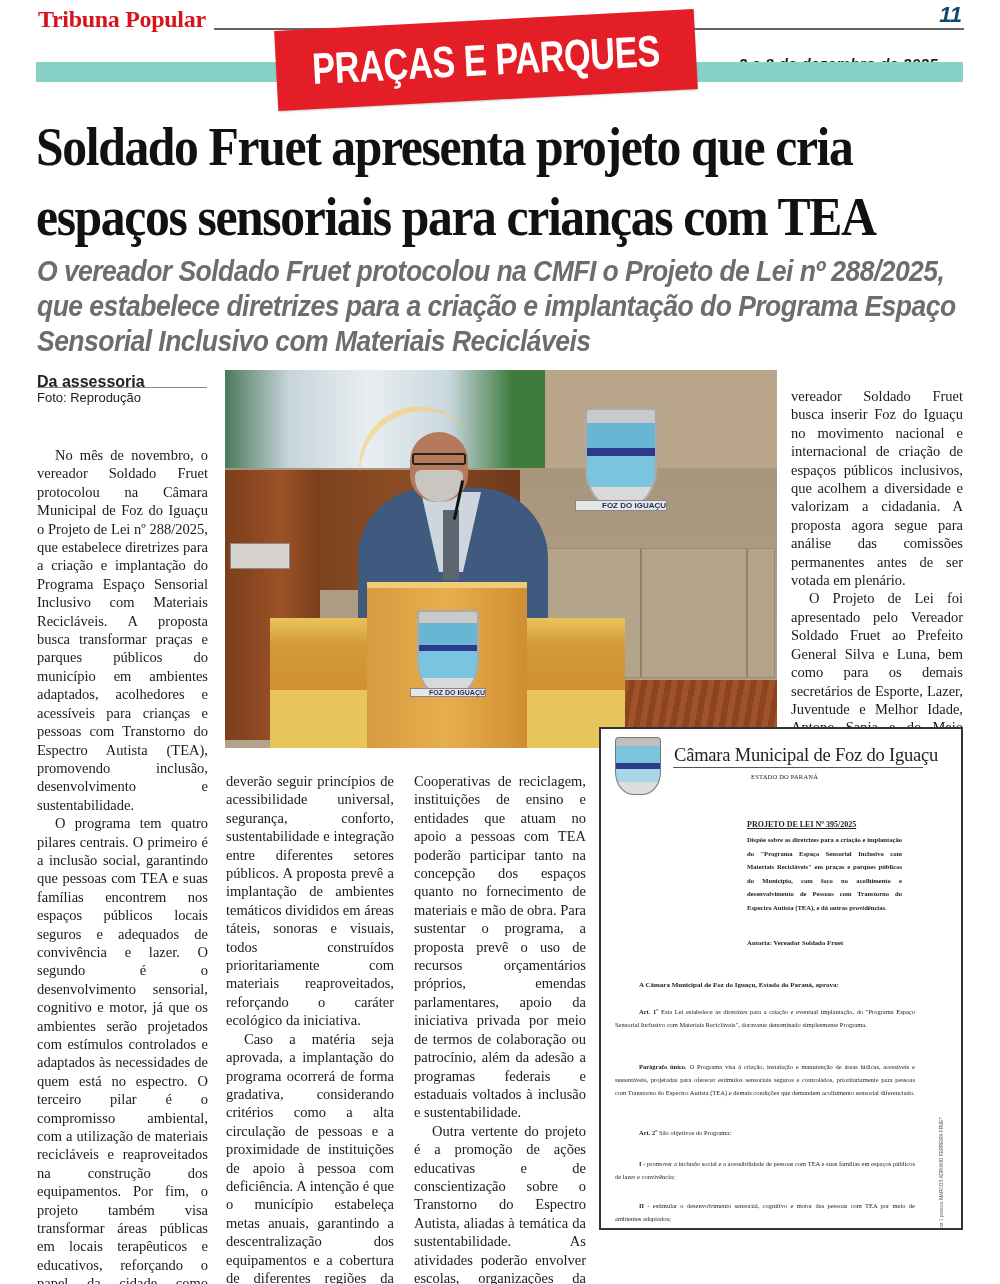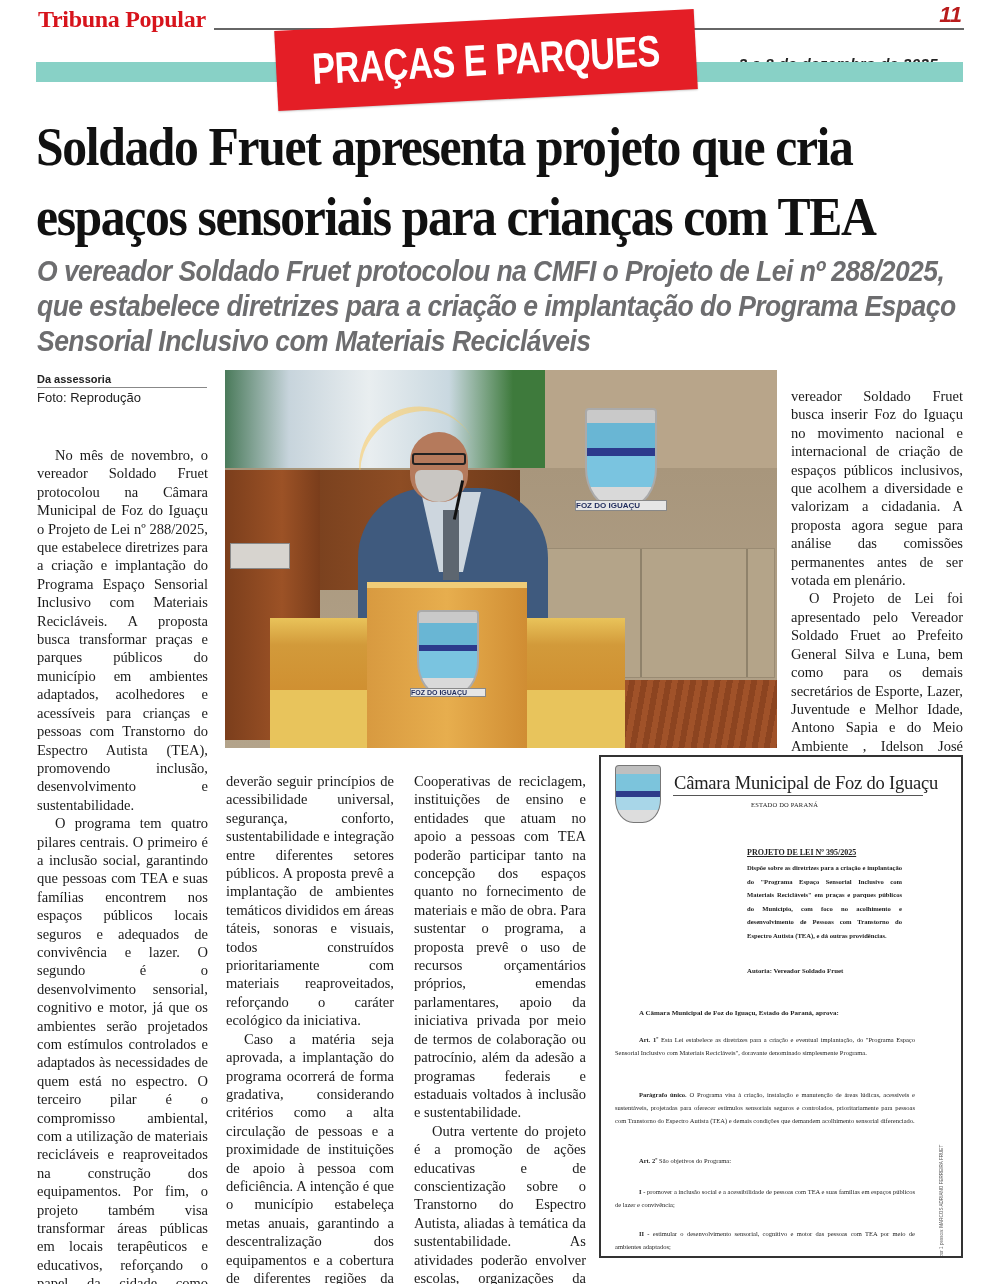--- a/index.html
+++ b/index.html
@@ -3,32 +3,32 @@
 <meta charset="utf-8">
 <style>
   * { box-sizing: border-box; margin: 0; padding: 0; }
   html, body { width: 1000px; height: 1284px; background: #ffffff; overflow: hidden; }
   body { position: relative; font-family: "Liberation Serif", serif; color: #1a1a1a; }
 
   
   .masthead { position: absolute; left: 38px; top: 6px; font-family: "Liberation Serif", serif; font-weight: bold; font-size: 24px; color: #d7141c; letter-spacing: -0.3px; }
   .header-rule { position: absolute; left: 214px; top: 28px; width: 750px; height: 2px; background: #666; }
   .issue-date { position: absolute; right: 62px; top: 7px; font-family: "Liberation Sans", sans-serif; font-style: italic; font-weight: bold; font-size: 15px; color: #222; letter-spacing: 0.4px; margin-top: 48px; }
-  .page-number { position: absolute; right: 38px; top: 2px; font-family: "Liberation Sans", sans-serif; font-style: italic; font-weight: bold; font-size: 22px; color: #b91c1c; }
+  .page-number { position: absolute; right: 38px; top: 2px; font-family: "Liberation Sans", sans-serif; font-style: italic; font-weight: bold; font-size: 22px; color: #0c4a6e; }
   .section-bar { position: absolute; left: 36px; top: 62px; width: 927px; height: 20px; background: #88d1c6; }
   .section-label { position: absolute; left: 44px; top: 64px; font-family: "Liberation Sans", sans-serif; font-weight: bold; font-size: 12.5px; color: #ffffff; letter-spacing: 0.3px; margin-top: 40px; }
   .topic-banner { position: absolute; left: 276px; top: 20px; width: 420px; height: 80px; background: #e41e26; transform: rotate(-3deg); display: flex; align-items: center; justify-content: center; box-shadow: 0 1px 2px rgba(0,0,0,0.2); }
   .topic-banner span { font-family: "Liberation Sans", sans-serif; font-weight: bold; font-size: 44px; color: #ffffff; letter-spacing: -0.5px; transform: scaleX(0.78); display: inline-block; white-space: nowrap; }
 
   
   .headline { position: absolute; left: 36px; top: 112px; width: 930px; font-family: "Liberation Serif", serif; font-weight: bold; font-size: 54px; line-height: 70px; color: #111; letter-spacing: -1.5px; transform-origin: left top; transform: scaleX(0.92); white-space: nowrap; }
   .subheadline { position: absolute; left: 37px; top: 254px; width: 1010px; font-family: "Liberation Sans", sans-serif; font-style: italic; font-weight: bold; font-size: 29px; line-height: 35px; color: #6d6d6f; letter-spacing: -0.6px; transform-origin: left top; transform: scaleX(0.915); }
 
   
-  .byline-author { position: absolute; left: 37px; top: 373px; font-family: "Liberation Sans", sans-serif; font-weight: bold; font-size: 11px; color: #222; }
+  .byline-author { position: absolute; left: 37px; top: 373px; font-family: "Liberation Sans", sans-serif; font-weight: bold; font-size: 16px; color: #222; }
   .byline-rule { position: absolute; left: 37px; top: 387px; width: 170px; height: 1px; background: #888; }
   .byline-photo { position: absolute; left: 37px; top: 390px; font-family: "Liberation Sans", sans-serif; font-size: 13px; color: #222; }
 
   
   .col { position: absolute; font-family: "Liberation Serif", serif; font-size: 14.5px; line-height: 18.4px; color: #1a1a1a; text-align: justify; hyphens: manual; margin-top: 16px; }
   .col p { text-indent: 18px; }
   .col p.noindent { text-indent: 0; }
   .col1a { left: 37px; top: 430px; width: 171px; }
   .col2 { left: 226px; top: 756px; width: 168px; }
   .col3 { left: 414px; top: 756px; width: 172px; }
@@ -50,26 +50,26 @@
   .photo .head { position: absolute; left: 185px; top: 62px; width: 58px; height: 70px; background: #b57a5c; border-radius: 30px 30px 28px 28px; }
   .photo .beard { position: absolute; left: 190px; top: 100px; width: 48px; height: 32px; background: #c9c6c2; border-radius: 6px 6px 24px 24px; }
   .photo .glasses { position: absolute; left: 187px; top: 83px; width: 54px; height: 12px; border: 2px solid #222; border-radius: 3px; }
   .photo .mic { position: absolute; left: 232px; top: 110px; width: 3px; height: 40px; background: #111; transform: rotate(12deg); }
   .photo .podium-side { position: absolute; left: 45px; top: 248px; width: 355px; height: 90px; background: linear-gradient(180deg, #e9c35a 0%, #d29a3a 30%, #cf8c2e 100%); clip-path: polygon(0 0, 100% 0, 100% 100%, 0 100%); }
   .photo .podium-base { position: absolute; left: 45px; top: 320px; width: 355px; height: 58px; background: #e8c45c; }
   .photo .podium-front { position: absolute; left: 142px; top: 212px; width: 160px; height: 166px; background: linear-gradient(90deg, #d89a40, #e7ae4e 50%, #d08d33); border-top: 6px solid #f0cc78; }
   .photo .crest { position: absolute; background: linear-gradient(180deg, #c9c9c9 0 14%, #69b6d4 14% 40%, #2c3a8c 40% 48%, #7ac4e0 48% 80%, #d9d9d9 80% 100%); border: 2px solid #aaa; border-radius: 4px 4px 40% 40%; }
   .photo .crest-1 { left: 360px; top: 38px; width: 72px; height: 100px; }
   .photo .crest-2 { left: 192px; top: 240px; width: 62px; height: 86px; }
-  .photo .crest-banner { position: absolute; font-family: "Liberation Sans", sans-serif; font-weight: bold; color: #1f2b5c; background: #e6e6e6; border: 1px solid #888; text-align: left; white-space: nowrap; }
+  .photo .crest-banner { position: absolute; font-family: "Liberation Sans", sans-serif; font-weight: bold; color: #1f2b5c; background: #e6e6e6; border: 1px solid #888; text-align: right; white-space: nowrap; }
   .photo .cb-1 { left: 350px; top: 130px; width: 92px; font-size: 8px; }
   .photo .cb-2 { left: 185px; top: 318px; width: 76px; font-size: 7px; }
 
   
-  .doc { position: absolute; left: 599px; top: 727px; width: 364px; height: 503px; background: #ffffff; border: 2px solid #333; font-family: "Liberation Serif", serif; color: #222; overflow: hidden; margin-top: 28px; }
+  .doc { position: absolute; left: 599px; top: 727px; width: 364px; height: 503px; background: #ffffff; border: 2px solid #333; font-family: "Liberation Serif", serif; color: #222; overflow: hidden; }
   .doc .doc-crest { position: absolute; left: 14px; top: 8px; width: 46px; height: 58px; background: linear-gradient(180deg, #bfbfbf 0 14%, #7cc4dc 14% 45%, #2d3b8a 45% 55%, #a8d6e8 55% 78%, #ddd 78% 100%); border: 1px solid #777; border-radius: 4px 4px 40% 40%; }
   .doc .doc-title { position: absolute; left: 73px; top: 16px; font-size: 18.5px; letter-spacing: -0.2px; white-space: nowrap; }
   .doc .doc-title-rule { position: absolute; left: 72px; top: 38px; width: 250px; height: 1px; background: #555; }
   .doc .doc-state { position: absolute; left: 150px; top: 44px; font-size: 6.5px; letter-spacing: 0.2px; }
   .doc .doc-bill { position: absolute; left: 146px; top: 91px; font-size: 8px; font-weight: bold; text-decoration: underline; }
   .doc .doc-summary { position: absolute; left: 146px; top: 104px; width: 155px; font-size: 6.6px; font-weight: bold; line-height: 13.6px; text-align: justify; }
   .doc .doc-author { position: absolute; left: 146px; top: 210px; font-size: 6.8px; font-weight: bold; }
   .doc .doc-approves { position: absolute; left: 38px; top: 252px; font-size: 7px; font-weight: bold; }
   .doc .doc-art { position: absolute; left: 14px; width: 300px; font-size: 6.5px; line-height: 13px; text-align: justify; text-indent: 24px; }
   .doc .doc-art b { font-weight: bold; }

